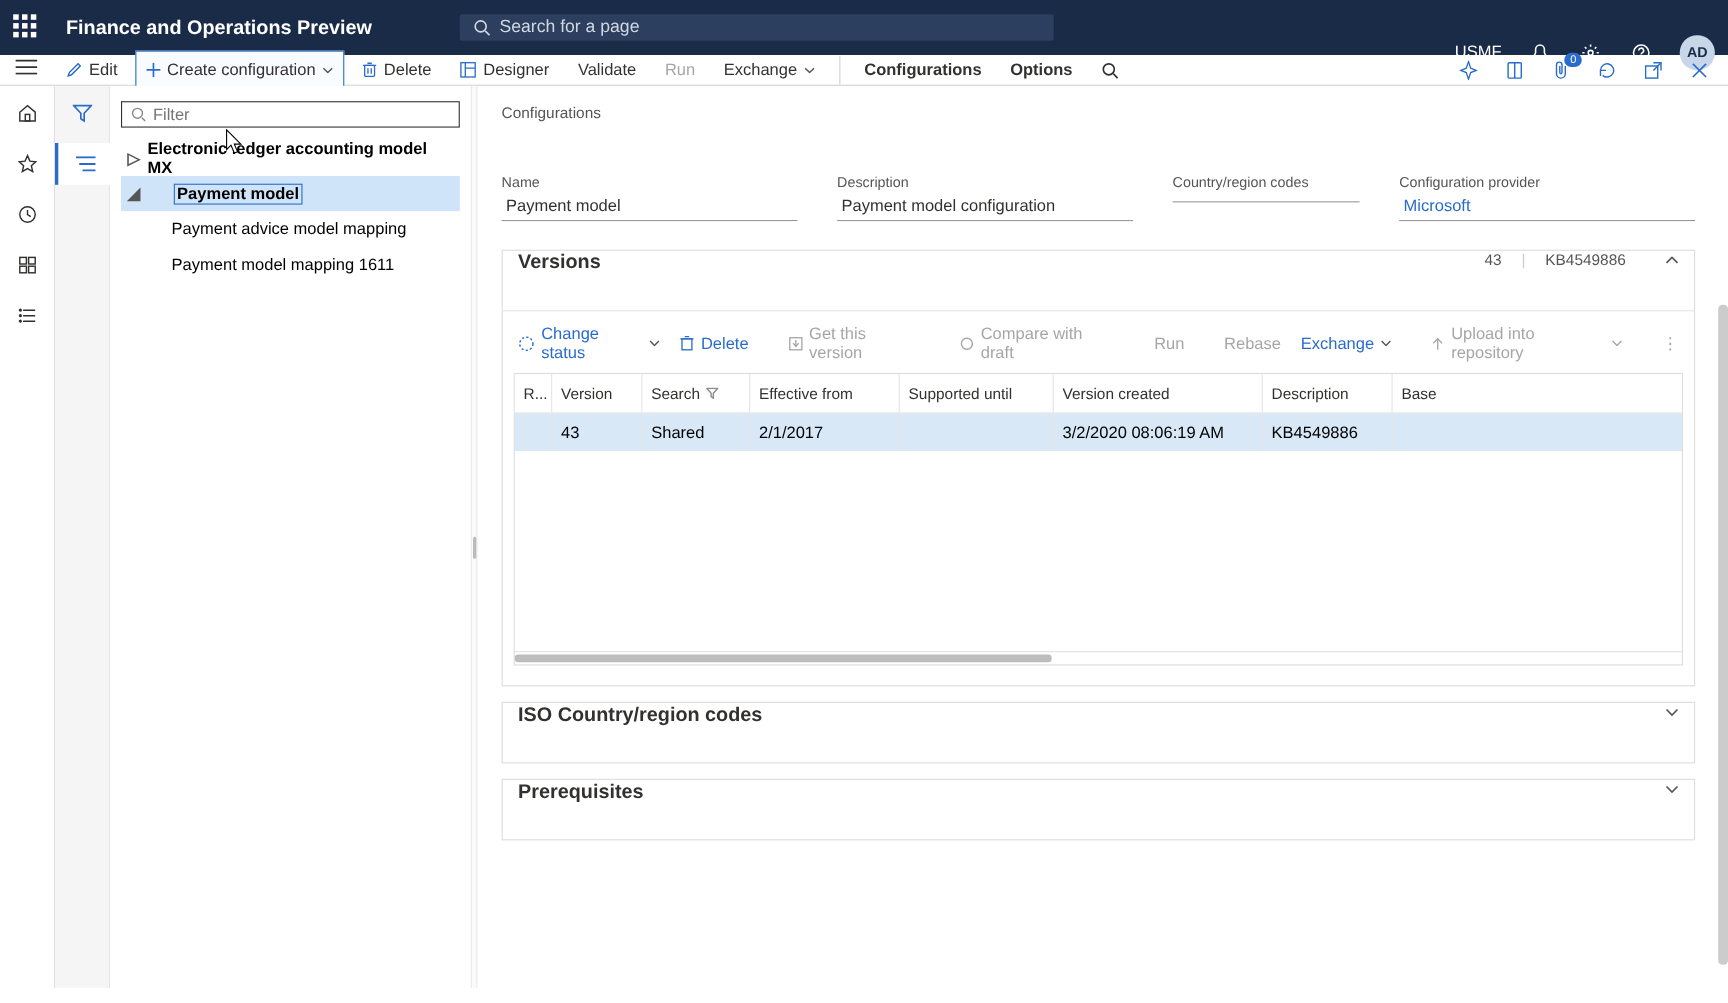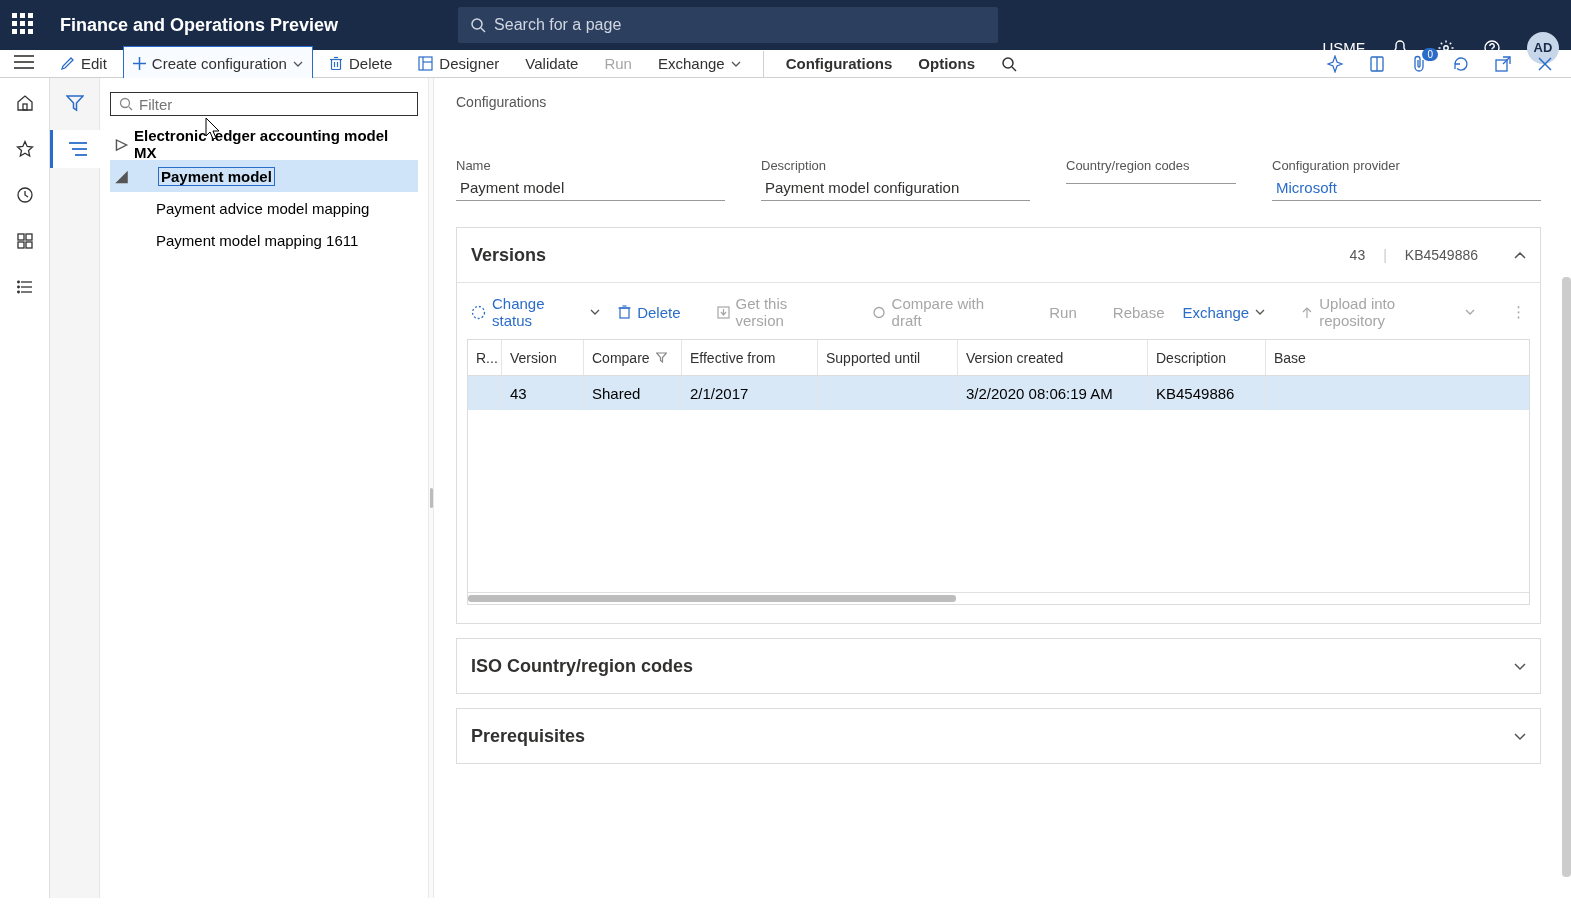--- a/index.html
+++ b/index.html
@@ -2,21 +2,21 @@
 <html><head>
   <meta charset="utf-8">
   <style>
     * { box-sizing: border-box; margin: 0; padding: 0; font-family: "Segoe UI", Arial, sans-serif; }
     body { width: 1571px; height: 912px; overflow: hidden; background: #fff; }
     
     .titlebar { height: 50px; background: #1a2b48; display: flex; align-items: center; padding: 0 12px; color: #fff; }
     .titlebar .waffle { width: 24px; height: 24px; display: grid; grid-template-columns: repeat(3, 5px); grid-template-rows: repeat(3, 5px); gap: 3px; margin-right: 24px; cursor: pointer; }
     .titlebar .waffle span { background: #fff; }
     .titlebar .app-title { font-size: 18px; font-weight: 600; }
-    .searchbox { flex: 0 0 540px; margin-left: 120px; display: flex; align-items: center; background: #2c3f5e; height: 36px; border-radius: 2px; padding: 0 12px; color: #d0d7e2; }
+    .searchbox { flex: 0 0 540px; margin-left: 80px; display: flex; align-items: center; background: #2c3f5e; height: 24px; border-radius: 2px; padding: 0 12px; color: #d0d7e2; }
     .searchbox svg { margin-right: 8px; }
     .titlebar .right { margin-left: auto; display: flex; align-items: center; gap: 24px; margin-top: 45px; }
     .titlebar .right .entity { font-size: 15px; }
     .titlebar .right .iconbtn { width: 22px; height: 22px; display: flex; align-items: center; justify-content: center; cursor: pointer; }
     .avatar { width: 32px; height: 32px; border-radius: 50%; background: #c7d6e8; color: #1a2b48; display: flex; align-items: center; justify-content: center; font-size: 13px; font-weight: 600; }
     
     .actionbar { height: 28px; background: #fff; border-bottom: 1px solid #d0d0d0; display: flex; align-items: center; padding: 0 14px; gap: 6px; }
     .actionbar .menu-toggle { width: 22px; margin-right: 8px; }
     .ab-btn { display: inline-flex; align-items: center; height: 36px; padding: 0 10px; font-size: 15px; color: #323130; cursor: pointer; gap: 6px; }
     .ab-btn.disabled { color: #a6a6a6; cursor: default; }
@@ -52,21 +52,21 @@
     .detail { flex: 1; padding: 16px 30px 16px 22px; overflow: auto; }
     .detail .crumb { font-size: 14px; color: #555; margin-bottom: 8px; }
     .fields-row { display: flex; gap: 36px; margin-bottom: 26px; margin-top: 48px; }
     .field { flex: 1; }
     .field.short { flex: 0 0 170px; }
     .field label { font-size: 13px; color: #555; display: block; margin-bottom: 2px; }
     .field .value { font-size: 15px; color: #323130; padding: 4px 4px; border-bottom: 1px solid #999; }
     .field .value.link { color: #2a6cc9; }
     
     .card { border: 1px solid #dcdcdc; margin-bottom: 14px; background: #fff; }
-    .card-header { height: 54px; display: flex; align-items: center; padding: 0 14px; font-size: 18px; font-weight: 600; color: #323130; cursor: pointer; }
+    .card-header { height: 54px; display: flex; align-items: flex-start; padding: 0 14px; font-size: 18px; font-weight: 600; color: #323130; cursor: pointer; }
     .card-header .meta { margin-left: auto; display: flex; align-items: center; gap: 18px; font-size: 14px; font-weight: 400; color: #555; }
     .card-header .sep { color: #ccc; }
     .card-header .chev { margin-left: 18px; color: #555; }
     .card-body { border-top: 1px solid #e4e4e4; padding: 12px 10px 18px 10px; }
     
     .cmdbar { display: flex; align-items: center; gap: 18px; padding: 0 4px 10px 4px; font-size: 15px; }
     .cmd { display: inline-flex; align-items: center; gap: 6px; cursor: pointer; color: #323130; }
     .cmd.link { color: #2a6cc9; }
     .cmd.disabled { color: #a6a6a6; cursor: default; padding-left: 18px; }
     
@@ -420,21 +420,21 @@
                   <polyline points="1,1 5,5 9,1"></polyline>
                 </svg>
           </span>
           <span class="cmd disabled" style="margin-left:auto;">⋮</span>
         </div>
         <div class="grid">
           <div class="grid-head">
             <div class="cell ch">R...</div>
             <div class="cell ver">Version</div>
             <div class="cell stat">
-                  <span>Compare</span>
+                  <span>Search</span>
                   <svg width="11" height="11" viewBox="0 0 11 11" fill="none" stroke="#888" stroke-width="1.2">
                     <polygon points="0.5,1 10.5,1 6.5,5.5 6.5,10 4.5,8.5 4.5,5.5"></polygon>
                   </svg>
                 </div>
             <div class="cell eff">Effective from</div>
             <div class="cell sup">Supported until</div>
             <div class="cell crt">Version created</div>
             <div class="cell desc">Description</div>
             <div class="cell base">Base</div>
           </div>

